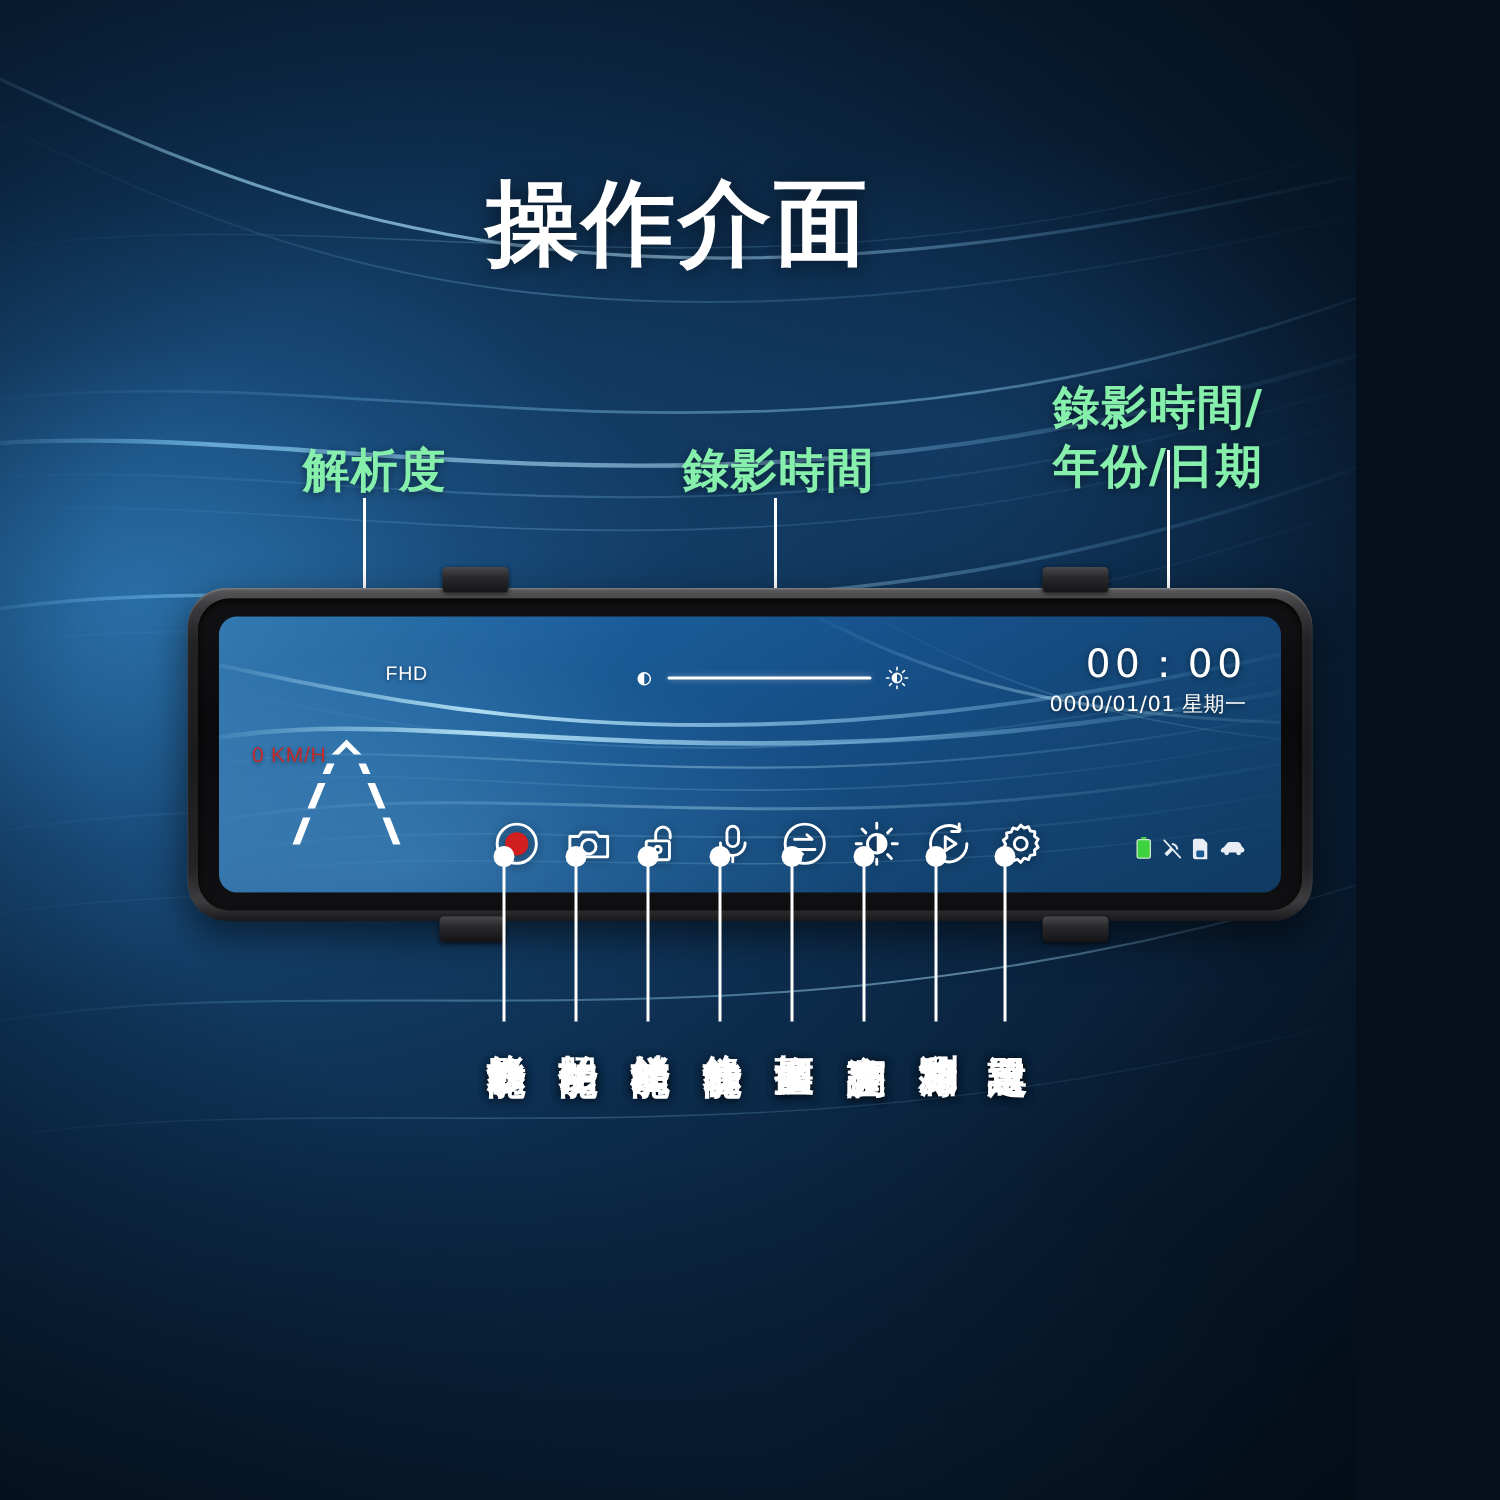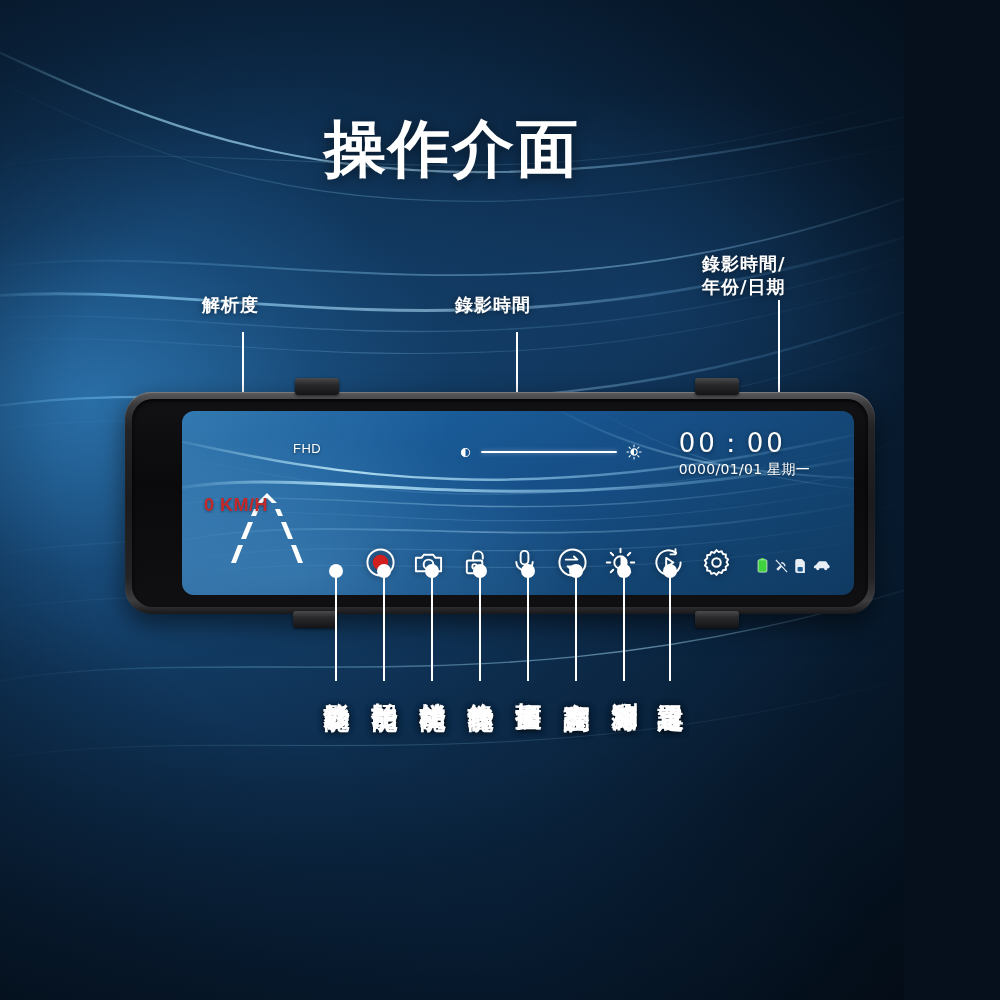--- a/index.html
+++ b/index.html
@@ -38,22 +38,22 @@
     font-weight:700;
     color:#ffffff;
     letter-spacing:2px;
     text-shadow:0 2px 14px rgba(0,0,0,.55);
     font-family:"DejaVu Sans","Liberation Sans",sans-serif;
   }
 
   
   .clabel{
     position:absolute;
-    color:#ffffff;
-    font-size:18px;
+    color:#86efac;
+    font-size:31px;
     font-weight:700;
     letter-spacing:1px;
     white-space:pre-line;
     text-shadow:0 1px 6px rgba(0,0,0,.5);
     font-family:"DejaVu Sans","Liberation Sans",sans-serif;
   }
   .clabel.c-res   {left:202px;top:293px;}
   .clabel.c-bri   {left:455px;top:293px;}
   .clabel.c-time  {left:702px;top:253px;line-height:1.25;}
 
@@ -78,21 +78,20 @@
     position:absolute;left:7px;top:7px;right:7px;bottom:7px;
     border-radius:21px;
     background:linear-gradient(180deg,#121214 0%,#0a0a0c 40%,#101012 100%);
     box-shadow:inset 0 2px 4px rgba(0,0,0,.85);
   }
   .screen{
     position:absolute;left:21px;top:19px;right:21px;bottom:19px;
     border-radius:12px;
     overflow:hidden;
     background:linear-gradient(150deg,#1c6aa8 0%,#1a5f9c 22%,#175089 48%,#134472 74%,#0f3a62 100%);
-    margin-left:36px;
   }
   .screen-waves{position:absolute;inset:0;}
   .screen-sheen{
     position:absolute;inset:0;
     background:
       radial-gradient(70% 120% at 18% 88%, rgba(120,210,255,.22) 0%, rgba(0,0,0,0) 62%),
       linear-gradient(105deg, rgba(255,255,255,.10) 0%, rgba(255,255,255,0) 38%);
   }
 
   
@@ -114,37 +113,37 @@
   }
   .osd-bright{
     position:absolute;left:277px;top:33px;
     display:flex;align-items:center;gap:0;
   }
   .bright-track{
     width:136px;height:2px;background:#ffffff;margin:0 9px;border-radius:2px;
     box-shadow:0 0 4px rgba(255,255,255,.4);
   }
   .osd-clock{
-    position:absolute;right:44px;top:19px;text-align:left;
+    position:absolute;right:23px;top:19px;text-align:right;
   }
   .osd-time{
     color:#fff;font-size:26px;letter-spacing:3px;line-height:1;
     font-weight:400;text-shadow:0 1px 4px rgba(0,0,0,.5);
     font-family:"DejaVu Sans","Liberation Sans",sans-serif;
   }
   .osd-date{
     color:#fff;font-size:14px;margin-top:5px;letter-spacing:.3px;
     text-shadow:0 1px 3px rgba(0,0,0,.5);
     font-family:"DejaVu Sans","Liberation Sans",sans-serif;
   }
 
   .adas{position:absolute;left:30px;top:78px;width:110px;height:80px;}
   .adas-speed{
     position:absolute;left:22px;top:84px;
-    color:#c42a2a;font-size:18px;font-weight:700;letter-spacing:.5px;
+    color:#c42a2a;font-size:14px;font-weight:400;letter-spacing:.5px;
     text-shadow:0 1px 3px rgba(0,0,0,.4);
   }
 
   .iconbar{
     position:absolute;left:181px;bottom:15px;
     display:flex;align-items:center;gap:13px;
   }
   .ibtn{
     width:35px;height:35px;display:flex;align-items:center;justify-content:center;
     filter:drop-shadow(0 1px 3px rgba(0,0,0,.45));

